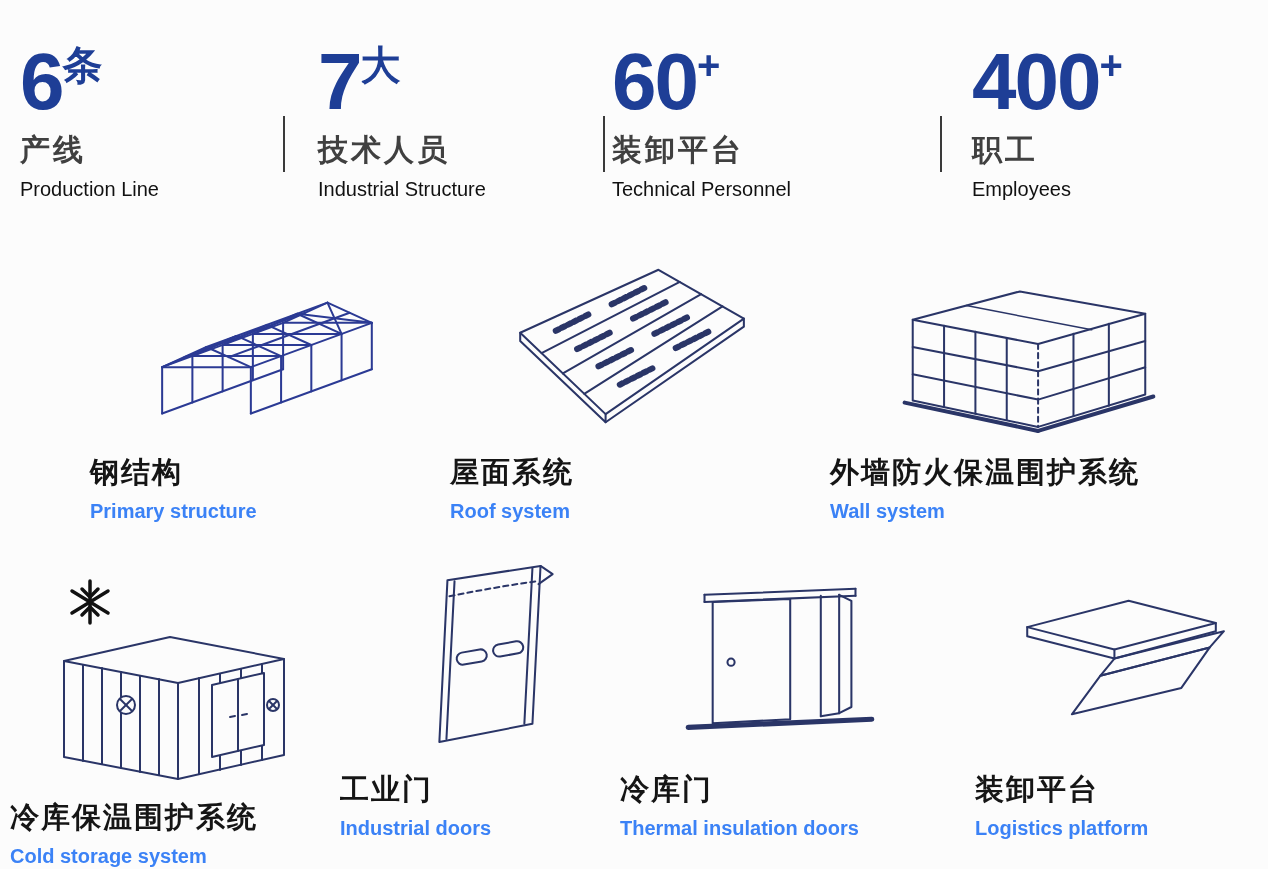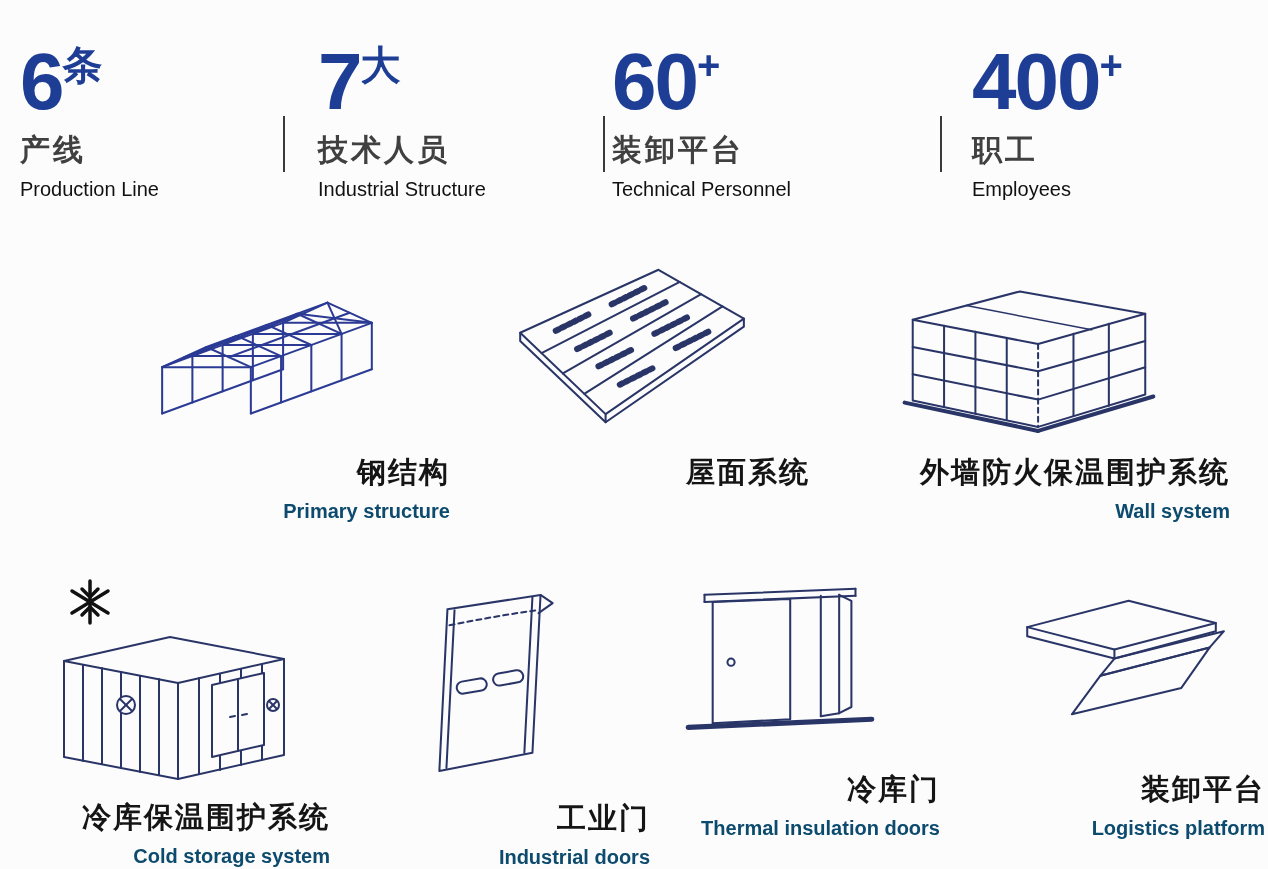--- a/index.html
+++ b/index.html
@@ -10,26 +10,26 @@
     color:#111;
   }
   
   .stat{position:absolute;top:42px;width:250px;}
   .stat-number{font-size:80px;line-height:1;font-weight:700;color:#1e3e96;letter-spacing:-2px;}
   .stat-unit{font-size:40px;font-weight:700;vertical-align:30px;letter-spacing:0;}
   .stat-zh{margin-top:8px;font-size:30px;font-weight:700;color:#404040;letter-spacing:3px;}
   .stat-en{margin-top:7px;font-size:20px;font-weight:400;color:#111;}
   .stat-divider{position:absolute;top:116px;width:2px;height:56px;background:#3a3a3a;}
   
-  .product{position:absolute;text-align:right;}
+  .product{position:absolute;text-align:left;}
   .illus{display:flex;align-items:center;justify-content:center;}
   .row1 .illus{height:200px;}
   .row2 .illus{height:214px;}
   .prod-zh{margin-top:8px;font-size:29px;font-weight:700;color:#151515;letter-spacing:2px;}
-  .prod-en{margin-top:7px;font-size:20px;font-weight:700;color:#0c4a6e;}
+  .prod-en{margin-top:7px;font-size:20px;font-weight:700;color:#3b82f6;}
   svg{display:block;margin:0 auto;}
 </style>
 </head>
 <body>
 
 <div class="stat" style="left:20px">
   <div class="stat-number"><span>6</span><span class="stat-unit">条</span></div>
   <div class="stat-zh">产线</div>
   <div class="stat-en">Production Line</div>
 </div>
@@ -102,20 +102,21 @@
         <line x1="68" y1="94" x2="100" y2="78" stroke-width="6" stroke-dasharray="3.5 3"></line>
         <line x1="123" y1="64" x2="155" y2="48" stroke-width="6" stroke-dasharray="3.5 3"></line>
         <line x1="89" y1="111" x2="121" y2="95" stroke-width="6" stroke-dasharray="3.5 3"></line>
         <line x1="144" y1="79" x2="176" y2="63" stroke-width="6" stroke-dasharray="3.5 3"></line>
         <line x1="110" y1="129" x2="142" y2="113" stroke-width="6" stroke-dasharray="3.5 3"></line>
         <line x1="165" y1="93" x2="197" y2="77" stroke-width="6" stroke-dasharray="3.5 3"></line>
       </g>
     </svg>
   </div>
   <div class="prod-zh">屋面系统</div>
+  <div class="prod-en">Roof system</div>
 </div>
 
 <div class="product row1" style="left:830px;top:245px;width:400px">
   <div class="illus">
     <svg width="264" height="184" viewBox="0 0 260 182">
       <g fill="none" stroke="#2a3567" stroke-width="2" stroke-linecap="round" stroke-linejoin="round">
         <path d="M14,66 L120,38 L244,60 L138,90 Z"></path>
         <path d="M14,66 L14,146 L138,172"></path>
         <path d="M244,60 L244,140 L138,172"></path>
         <path d="M138,90 L138,172" stroke-dasharray="5 4"></path>
@@ -169,21 +170,21 @@
         <circle cx="243" cy="128" r="6" fill="#fcfcfc"></circle>
         <path d="M239,124 L247,132"></path>
           <path d="M239,132 L247,124"></path>
       </g>
     </svg>
   </div>
   <div class="prod-zh">冷库保温围护系统</div>
   <div class="prod-en">Cold storage system</div>
 </div>
 
-<div class="product row2" style="left:340px;top:577px;width:310px">
+<div class="product row2" style="left:340px;top:548px;width:310px">
   <div class="illus">
     <svg width="172" height="204" viewBox="0 0 170 200">
       <g fill="none" stroke="#2a3567" stroke-width="2" stroke-linecap="round" stroke-linejoin="round">
         <path d="M38,26 L130,12 L122,168 L30,186 Z"></path>
         <path d="M130,12 L142,20 L128,30"></path>
         <path d="M40,42 Q84,33 127,27" stroke-dasharray="5 4"></path>
         <path d="M45,27 L37,183"></path>
         <path d="M122,14 L114,168"></path>
         <rect x="47" y="96" width="30" height="12" rx="6" transform="rotate(-10 62 102)"></rect>
         <rect x="83" y="88" width="30" height="12" rx="6" transform="rotate(-10 98 94)"></rect>

